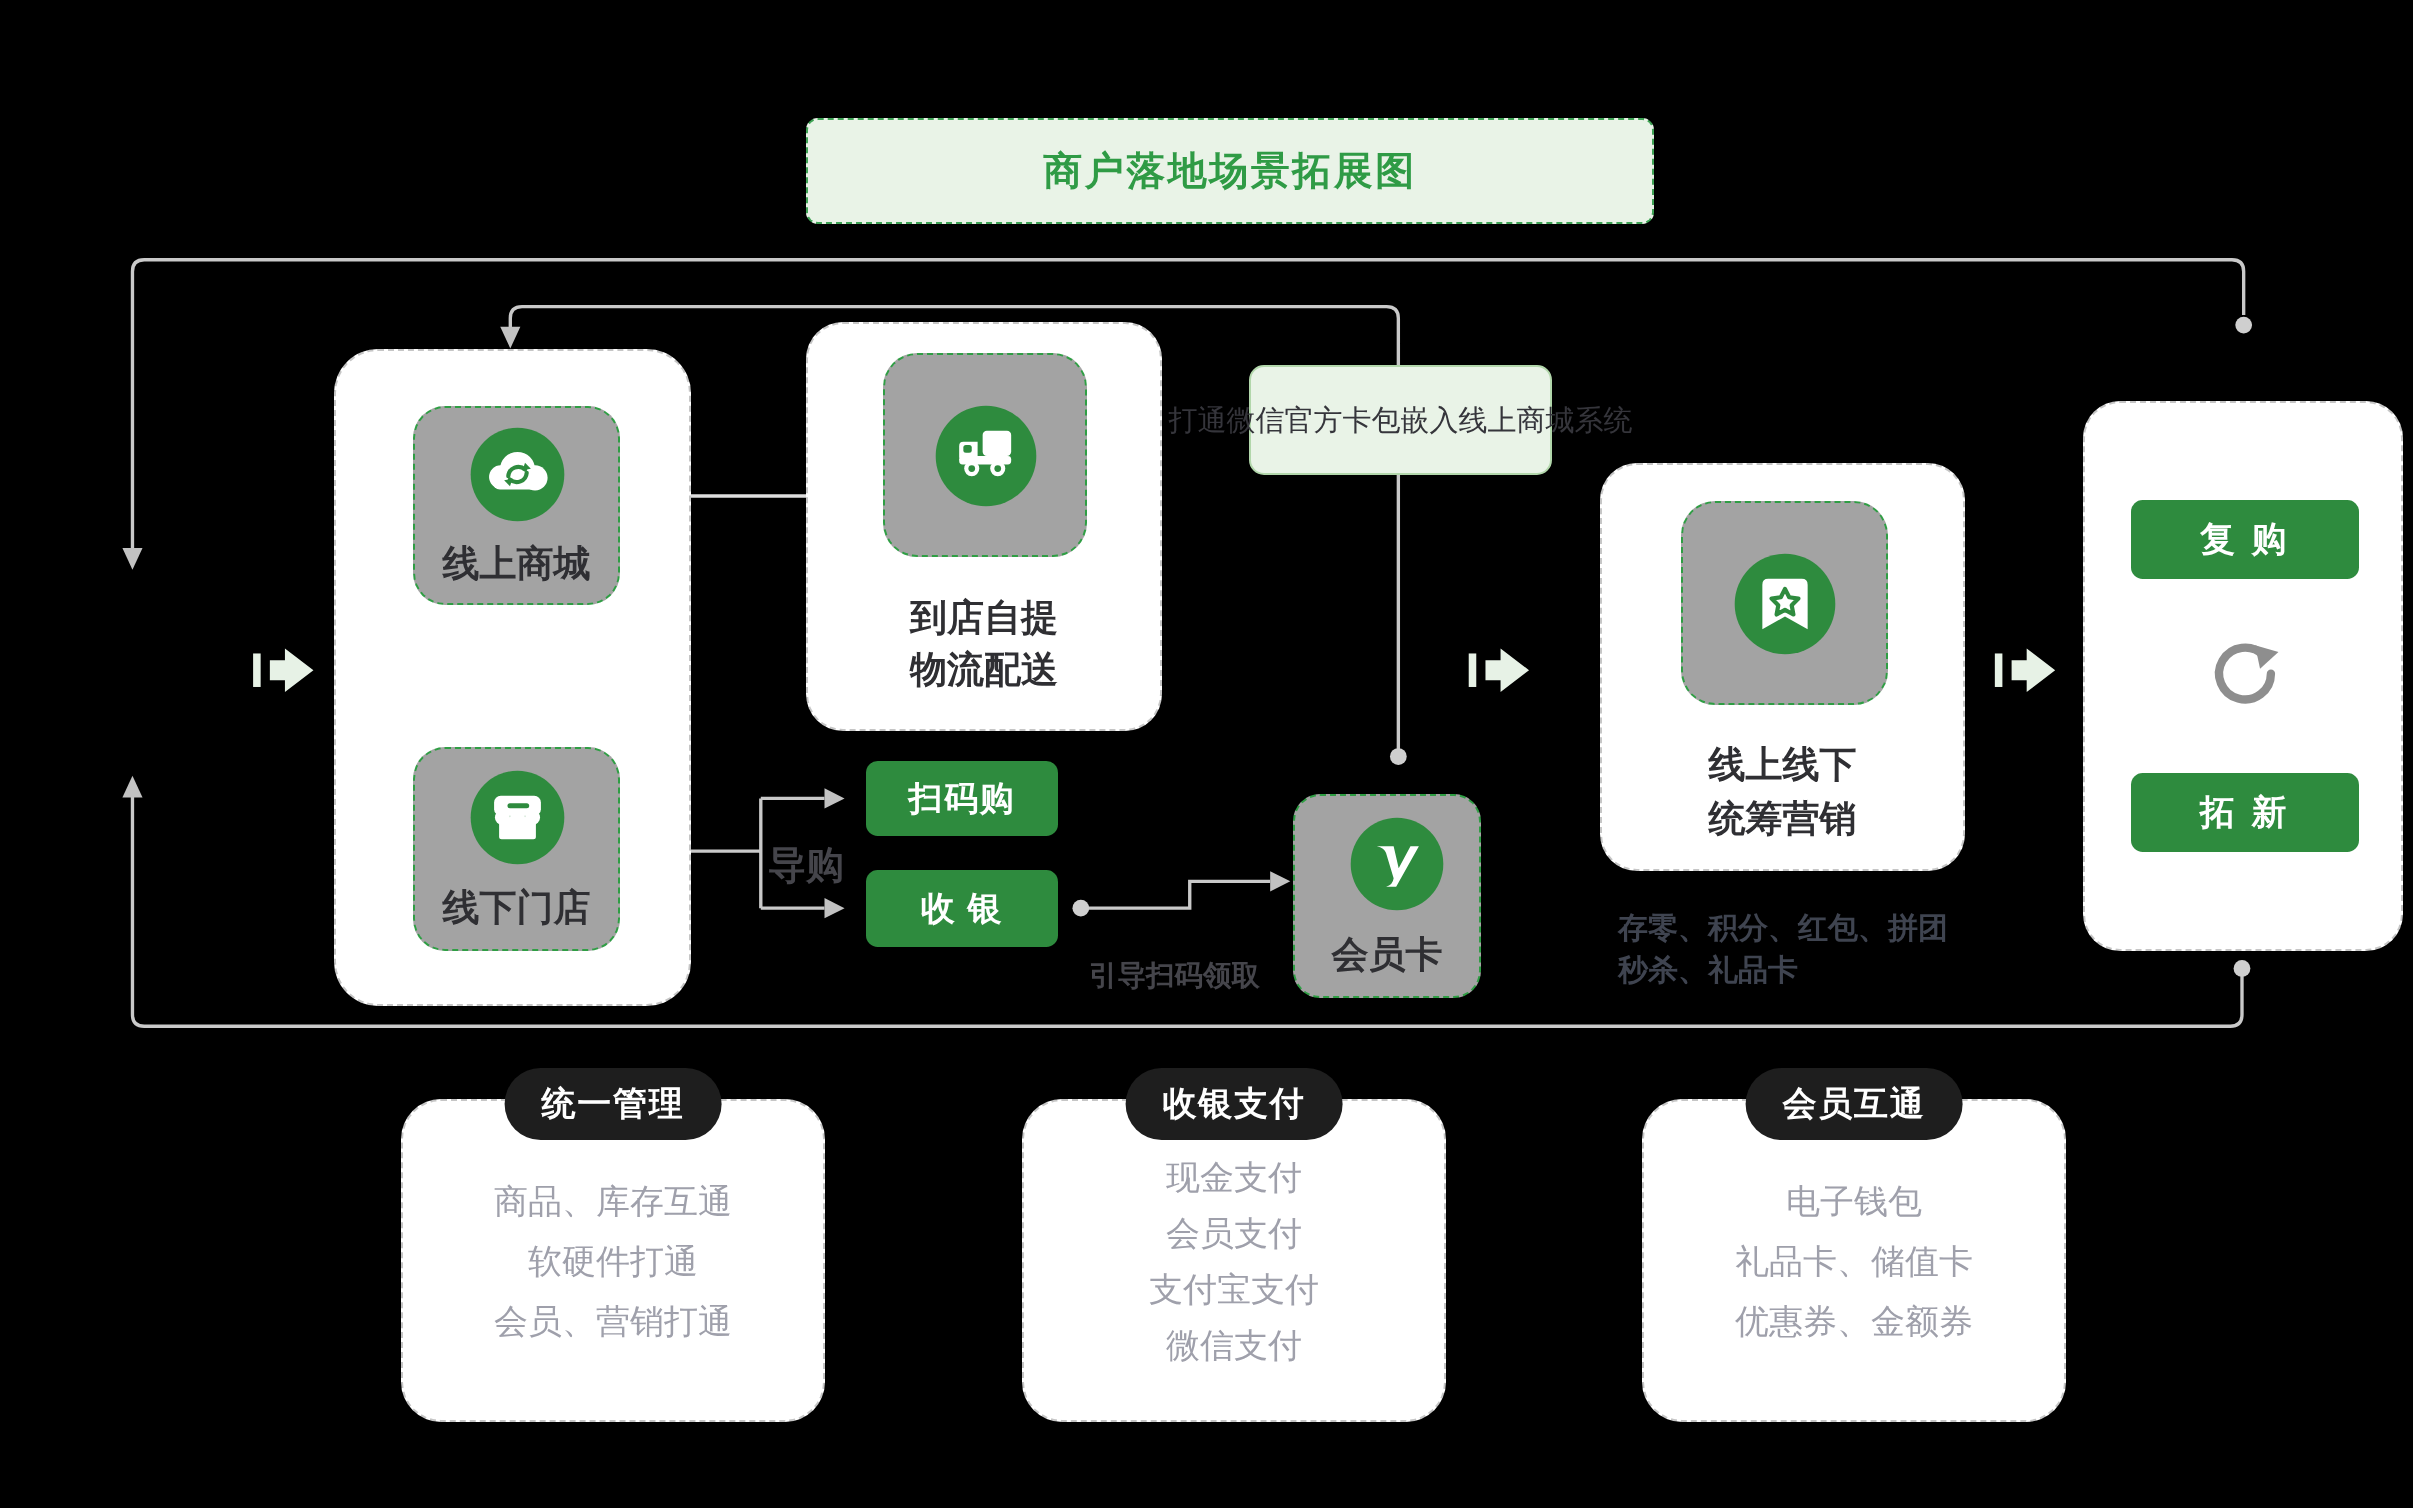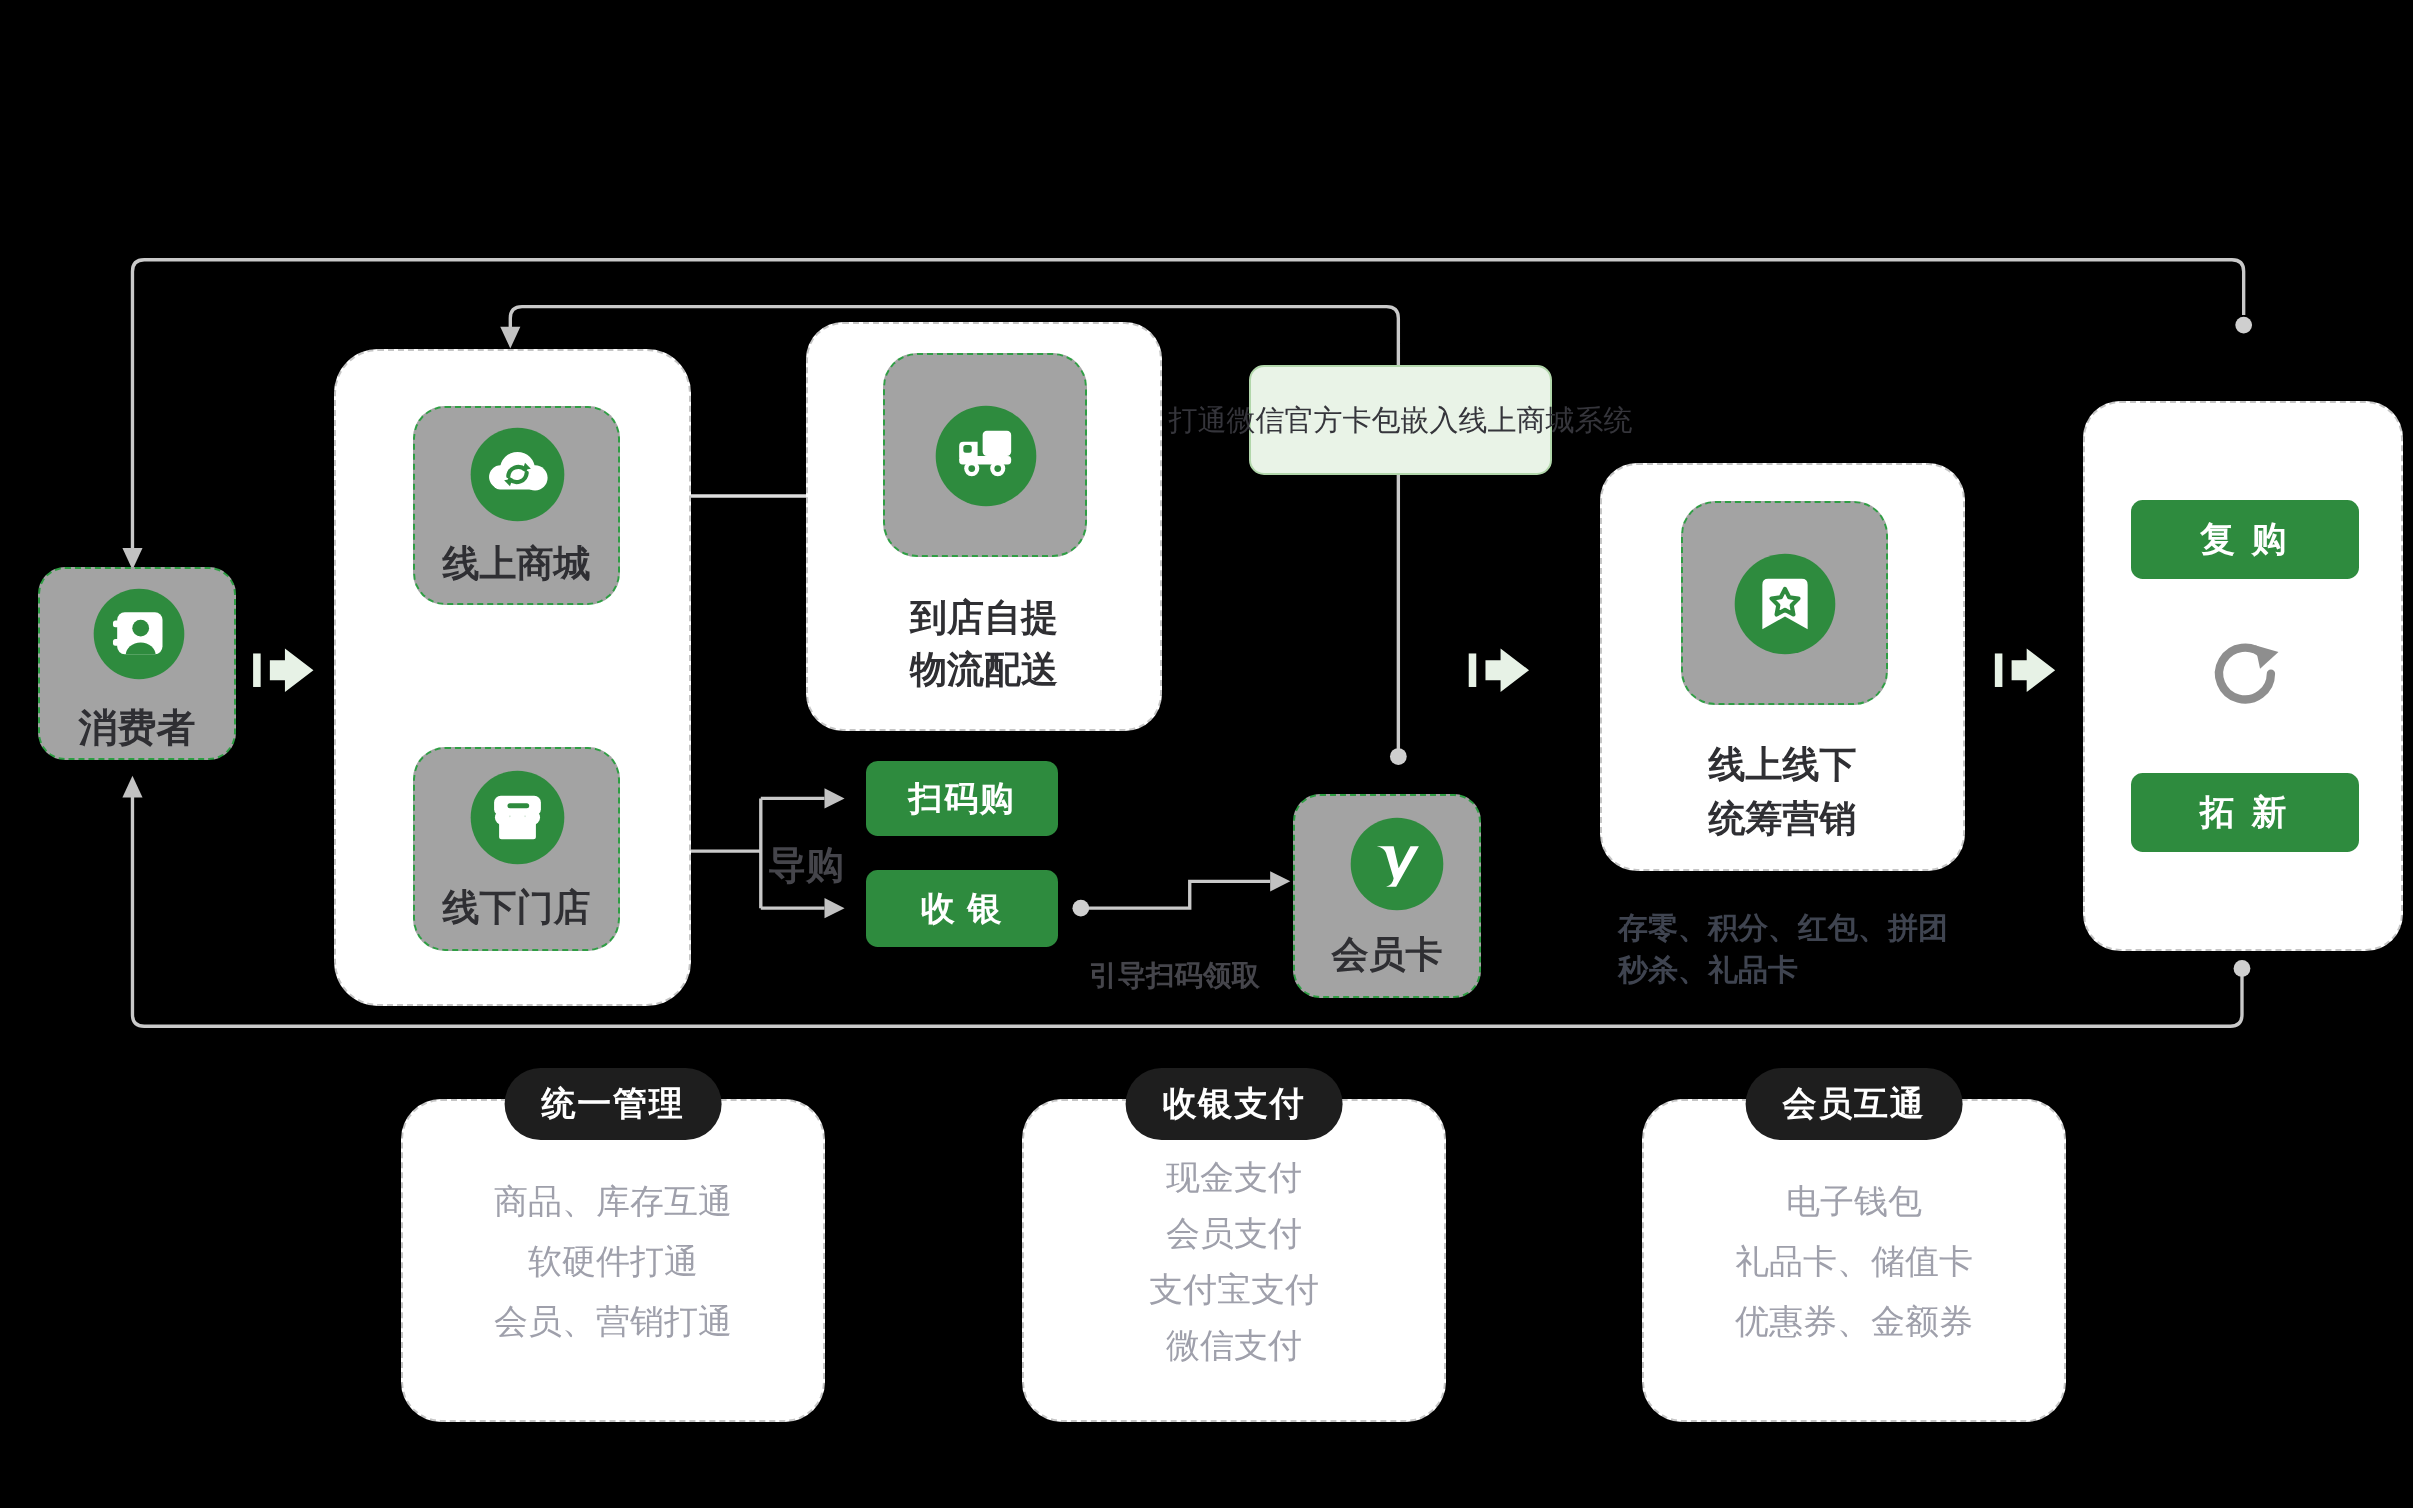--- a/index.html
+++ b/index.html
@@ -79,37 +79,24 @@
         <rect x="0" y="12" width="9" height="40"></rect>
         <path d="M20 20 h18 v-14 l34 26 l-34 26 v-14 h-18 z"></path>
       </g>
       <g transform="translate(2381,768)">
         <rect x="0" y="12" width="9" height="40"></rect>
         <path d="M20 20 h18 v-14 l34 26 l-34 26 v-14 h-18 z"></path>
       </g>
     </g>
   </svg>
 
-
-  <div class="gnode" style="left:38px;top:567px;width:198px;height:193px;">
-    <svg class="icon-circle" style="left:52px;top:18.4px;" width="94" height="94" viewBox="0 0 112 112">
-      <circle cx="56" cy="56" r="54" fill="#2e8b3e"></circle>
-      <rect x="30" y="30" width="54" height="50" rx="9" fill="#fff"></rect>
-      <rect x="25" y="40" width="8" height="8" rx="3" fill="#fff"></rect>
-      <rect x="25" y="62" width="8" height="8" rx="3" fill="#fff"></rect>
-      <clipPath id="cardclip">
-          <rect x="30" y="30" width="54" height="50" rx="9"></rect>
-        </clipPath>
-      <g clip-path="url(#cardclip)" fill="#2e8b3e">
-        <circle cx="58" cy="49" r="10"></circle>
-        <path d="M40 82 a18 16 0 0 1 36 0 z"></path>
-      </g>
-    </svg>
-    <div class="lbl node-label" style="top:132px;font-size:39px;">消费者</div>
-  </div>
+  <div class="title-box">
+    <span>商户落地场景拓展图</span>
+  </div>
+
 
   <div class="node" style="left:334px;top:349px;width:357px;height:657px;border-radius:44px;"></div>
 
   <div class="gnode" style="left:413px;top:406px;width:207px;height:199px;border-radius:32px;">
     <svg class="icon-circle" style="left:54px;top:18.4px;" width="97" height="97" viewBox="0 0 116 116">
       <circle cx="58" cy="58" r="56" fill="#2e8b3e"></circle>
       <g fill="#fff">
         <circle cx="58" cy="52" r="21"></circle>
         <circle cx="38" cy="61" r="14"></circle>
         <circle cx="79" cy="62" r="15"></circle>

